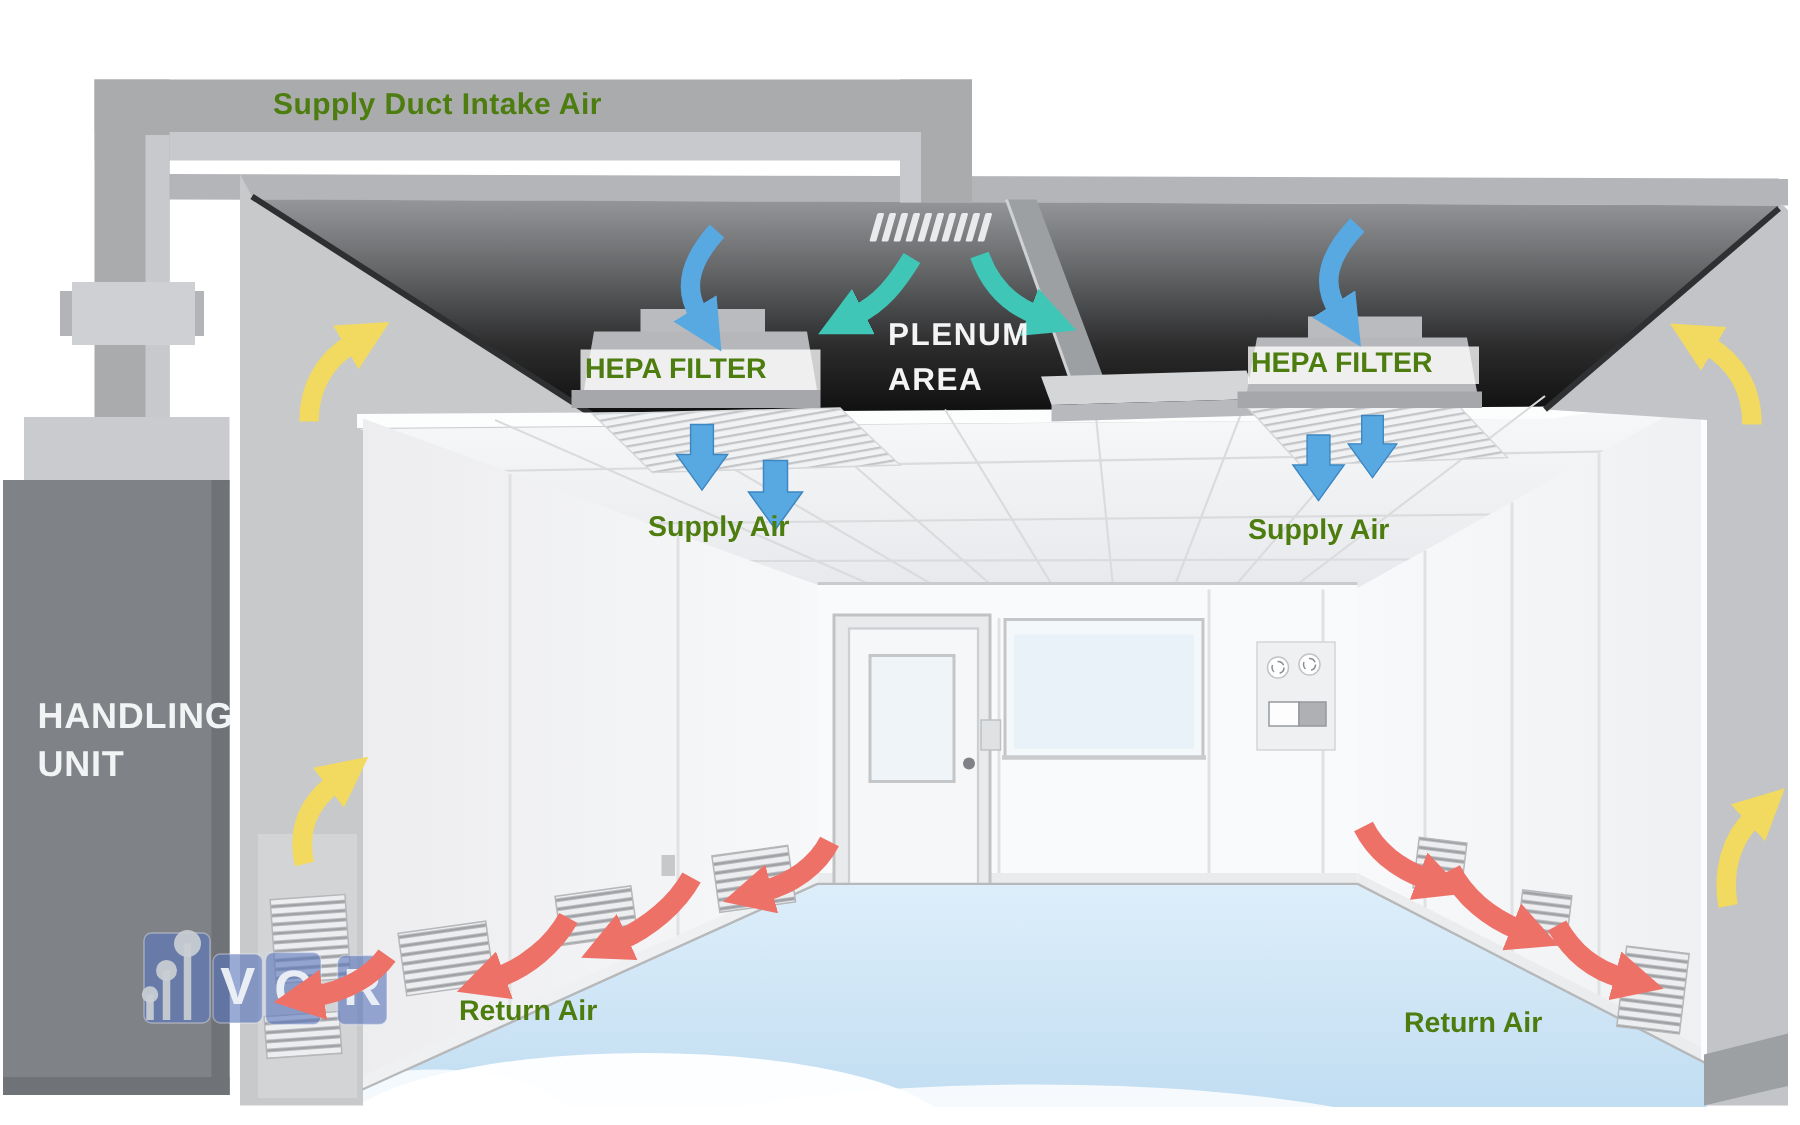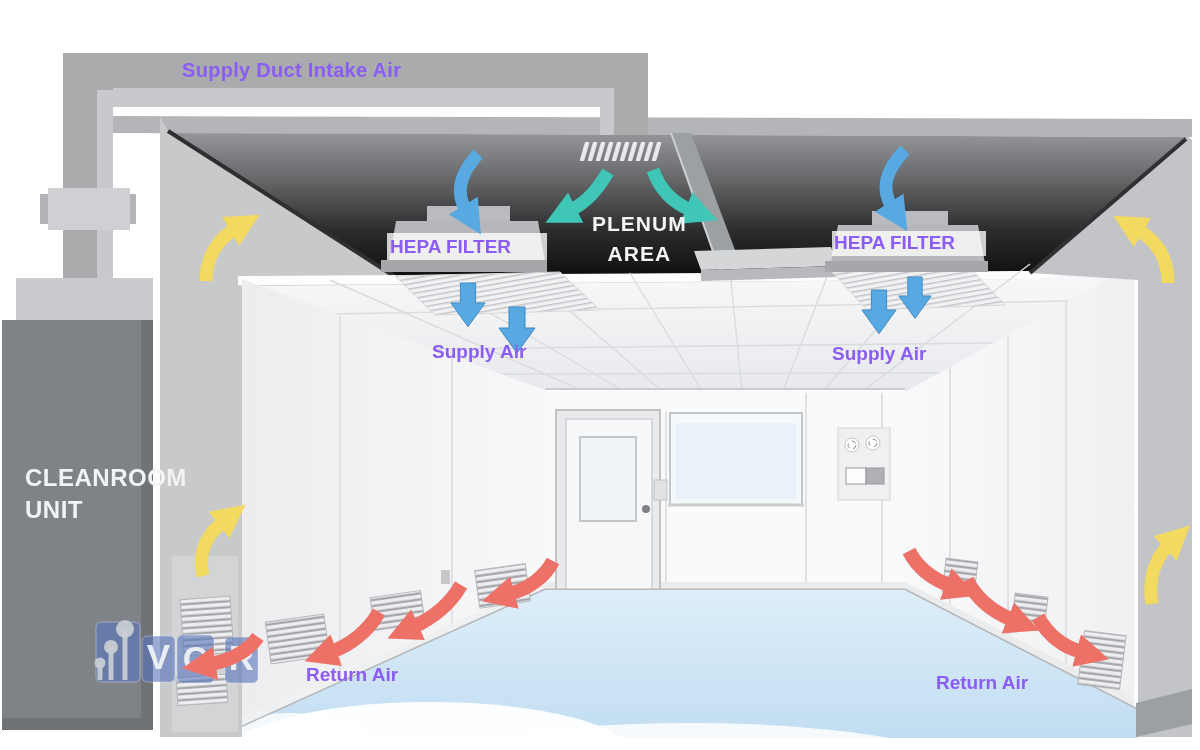--- a/index.html
+++ b/index.html
@@ -1,23 +1,23 @@
 <!DOCTYPE html>
 <html><head>
 <meta charset="utf-8">
 <style>
   html,body{margin:0;padding:0;background:#ffffff;}
   #stage{position:relative;width:1200px;height:750px;overflow:hidden;background:#ffffff;
          font-family:"Liberation Sans",sans-serif;}
   #stage svg{position:absolute;left:0;top:0;}
-  .lbl{position:absolute;font-weight:bold;color:#8b5cf6;white-space:nowrap;}
+  .lbl{position:absolute;font-weight:bold;color:#4d7c0f;white-space:nowrap;}
   .lbl.center{}
   .lbl-supply-duct{left:182px;top:59px;font-size:20px;letter-spacing:.3px;}
   .lbl-ahu{left:25px;top:462px;font-size:24px;color:#f2f3f5;line-height:32px;letter-spacing:.5px;}
-  .lbl-plenum{left:592px;top:209px;font-size:21px;color:#f4f4f4;line-height:30px;letter-spacing:1px;text-align:center;}
+  .lbl-plenum{left:592px;top:209px;font-size:21px;color:#f4f4f4;line-height:30px;letter-spacing:1px;}
   .lbl-hepa-left{left:390px;top:236px;width:156px;font-size:19px;}
   .lbl-hepa-right{left:834px;top:232px;width:150px;font-size:19px;}
   .lbl-supply-air-left{left:432px;top:341px;width:132px;font-size:19px;}
   .lbl-supply-air-right{left:832px;top:343px;width:132px;font-size:19px;}
   .lbl-cleanroom{left:620px;top:610px;width:204px;font-size:23px;letter-spacing:1px;}
   .lbl-return-left{left:306px;top:664px;width:136px;font-size:19px;}
   .lbl-return-right{left:936px;top:672px;width:136px;font-size:19px;}
   
   .cB{fill:none;stroke:#58a9e2;stroke-width:13;}
   .cT{fill:none;stroke:#3fc6b7;stroke-width:13;}
@@ -305,21 +305,21 @@
     <path class="cR" d="M258,637 C248,651 230,661 210,664" marker-end="url(#mR)" stroke-width="13"></path>
     <path class="cR" d="M909,551 C917,567 932,579 951,586" marker-end="url(#mR)"></path>
     <path class="cR" d="M967,580 C976,598 993,612 1013,620" marker-end="url(#mR)"></path>
     <path class="cR" d="M1038,617 C1048,635 1063,647 1082,652" marker-end="url(#mR)"></path>
   </g>
 </svg>
 
 <div class="lbl lbl-supply-duct">Supply Duct Intake Air</div>
 
 <div class="lbl lbl-ahu">
-  <div>CLEANROOM</div>
+  <div>HANDLING</div>
   <div>UNIT</div>
 </div>
 
 <div class="lbl lbl-plenum">
   <div>PLENUM</div>
   <div>AREA</div>
 </div>
 
 <div class="lbl center lbl-hepa-left">HEPA FILTER</div>
 <div class="lbl center lbl-hepa-right">HEPA FILTER</div>

